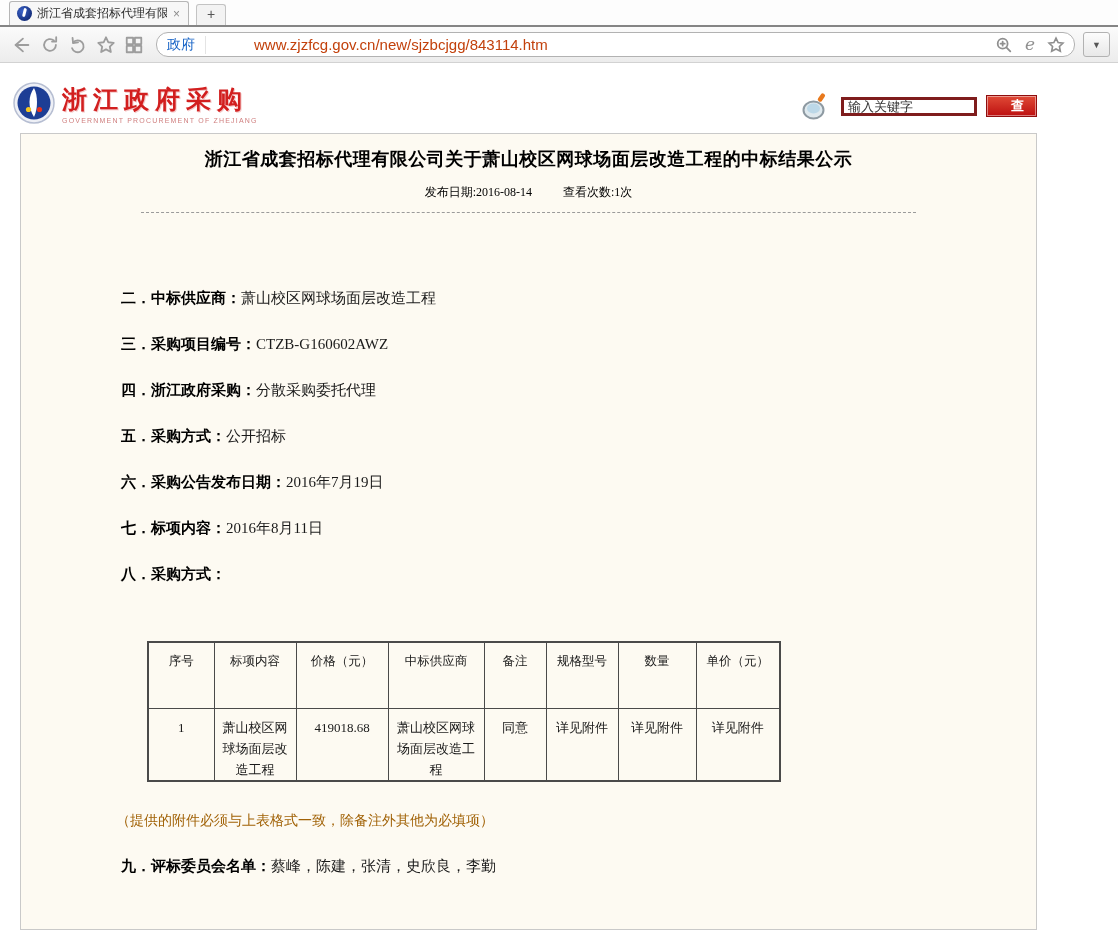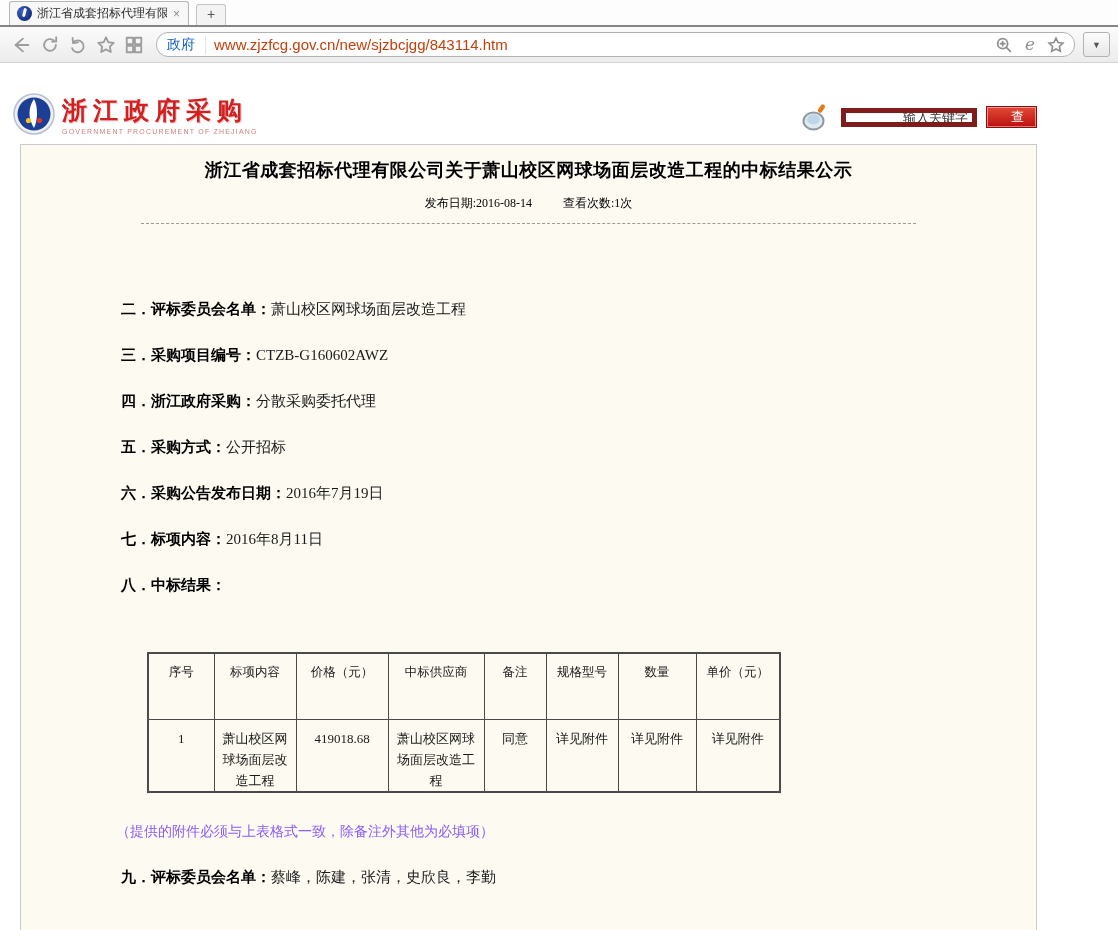--- a/index.html
+++ b/index.html
@@ -25,48 +25,48 @@
 
   .toolbar { height:36px; background:linear-gradient(#fbfbfb,#ececec);
              border-bottom:1px solid #d2d2d2; display:flex; align-items:center;
              padding:0 8px; }
   .tool-btn { width:28px; height:26px; display:flex; align-items:center;
               justify-content:center; flex:none; }
   .tool-btn svg { stroke:#9d9d9d; fill:none; stroke-width:2; stroke-linecap:round;
                   stroke-linejoin:round; }
   .addressbar { flex:1; height:25px; margin:0 8px 0 8px; background:#fff;
                 border:1px solid #b2b2b2; border-radius:12px; display:flex;
-                align-items:center; overflow:hidden; }
+                align-items:center; overflow:hidden;gap:40px; }
   .site-badge { padding:0 10px; font-size:14px; color:#1763c6; border-right:1px solid #e4e4e4;
                 white-space:nowrap; }
   .url-text { flex:1; padding-left:8px; font-size:15px; color:#c2410c; white-space:nowrap; }
   .bar-right { display:flex; align-items:center; gap:6px; padding-right:8px; }
   .bar-icon { width:20px; height:20px; display:flex; align-items:center; justify-content:center; }
   .bar-icon svg { stroke:#8f8f8f; fill:none; stroke-width:2; stroke-linecap:round; }
   .ie-glyph { font-size:17px; color:#8f8f8f; font-family:"DejaVu Serif", serif;
               font-style:italic; line-height:1; }
   .dropdown-btn { width:27px; height:25px; border:1px solid #b2b2b2; border-radius:3px;
                   background:linear-gradient(#fcfcfc,#e8e8e8); display:flex;
                   align-items:center; justify-content:center; font-size:9px; color:#555; }
 
   
-  .siteheader { height:70px; position:relative; background:#fff;margin-top:11px; }
+  .siteheader { height:70px; position:relative; background:#fff; }
   .logo { position:absolute; left:13px; top:19px; display:flex; align-items:center; gap:7px; }
   .logo-text-block { display:flex; flex-direction:column; }
   .logo-title { font-size:25px; font-weight:bold; color:#d21f1f; letter-spacing:6px;
                 font-family:"Liberation Serif", serif; text-shadow:1px 1px 0 #f4c9c9; }
   .logo-subtitle { font-size:7px; color:#d08080; letter-spacing:1.2px; margin-top:1px; }
   .search-group { position:absolute; right:81px; top:28px; display:flex; align-items:center; }
   .search-mag { margin-right:12px; }
-  .keyword-input { width:136px; height:19px; border:5px solid #7f1d1d; font-size:13px;
-                   padding:0 4px; color:#222; background:#fff; border-radius:0;text-align:right; }
+  .keyword-input { width:136px; height:19px; border:3px solid #7f1d1d; font-size:13px;
+                   padding:0 4px; color:#222; background:#fff; border-radius:0; }
   .keyword-input::placeholder { color:#333; opacity:1; }
   .query-btn { margin-left:9px; width:51px; height:22px; background:linear-gradient(#e04a36,#bd1010);
                border:1px solid #8f0d0d; box-shadow:inset 0 0 0 1px rgba(255,255,255,.45);
-               color:#fff; font-size:13px; font-weight:normal; letter-spacing:4px;
+               color:#fff; font-size:13px; font-weight:bold; letter-spacing:4px;
                padding-left:16px; line-height:20px; text-align:center; }
 
   
   .content { margin-left:20px; width:1017px; height:797px; background:#fdfaf2;
              border:1px solid #c9c9c9; padding-top:13px;
              font-family:"Liberation Serif", serif; }
   .article-title { text-align:center; font-size:18px; font-weight:bold; color:#000;
                    letter-spacing:.5px; }
   .article-meta { text-align:center; font-size:12px; color:#000; margin-top:13px; }
   .article-meta span { margin:0 14px; }
@@ -76,21 +76,21 @@
   .item { font-size:15px; line-height:18px; margin-bottom:28px; color:#1a1a1a; }
   .item .lbl { font-weight:bold; color:#000; }
 
   table.result { margin:58px 8px 0 126px; border-collapse:collapse; border:2px solid #4a4a4a;
                  font-size:13px; color:#1a1a1a; table-layout:fixed; }
   table.result th, table.result td { border:1px solid #4a4a4a; vertical-align:top;
                  text-align:center; padding:8px 3px 0; font-weight:normal; line-height:21px; }
   table.result th { height:66px; font-size:12.5px; }
   table.result td { height:67px; }
 
-  .note-line { margin:30px 0 0 95px; font-size:14px; color:#8b5cf6; }
+  .note-line { margin:30px 0 0 95px; font-size:14px; color:#a16207; }
   .committee-line { margin:27px 0 0 100px; font-size:15px; color:#1a1a1a; }
   .committee-line .lbl { font-weight:bold; color:#000; }
 </style>
 </head>
 <body>
 
 <div class="tabbar">
   <div class="tab">
     <span class="favicon"></span>
     <span class="tab-title">浙江省成套招标代理有限公</span>
@@ -186,39 +186,39 @@
 <div class="content">
   <div class="article-title">浙江省成套招标代理有限公司关于萧山校区网球场面层改造工程的中标结果公示</div>
   <div class="article-meta">
     <span>发布日期:2016-08-14</span>
     <span>查看次数:1次</span>
   </div>
   <div class="dashed-sep"></div>
 
   <div class="item-list">
     <div class="item">
-      <span class="lbl">二．评标委员会名单：</span><span>萧山校区网球场面层改造工程</span>
+      <span class="lbl">二．中标供应商：</span><span>萧山校区网球场面层改造工程</span>
     </div>
     <div class="item">
       <span class="lbl">三．采购项目编号：</span><span>CTZB-G160602AWZ</span>
     </div>
     <div class="item">
       <span class="lbl">四．浙江政府采购：</span><span>分散采购委托代理</span>
     </div>
     <div class="item">
       <span class="lbl">五．采购方式：</span><span>公开招标</span>
     </div>
     <div class="item">
       <span class="lbl">六．采购公告发布日期：</span><span>2016年7月19日</span>
     </div>
     <div class="item">
       <span class="lbl">七．标项内容：</span><span>2016年8月11日</span>
     </div>
     <div class="item">
-      <span class="lbl">八．中标结果：</span><span></span>
+      <span class="lbl">八．采购方式：</span><span></span>
     </div>
   </div>
 
   <table class="result">
     <colgroup>
       <col style="width:66px">
         <col style="width:82px">
         <col style="width:92px">
         <col style="width:96px">
       <col style="width:62px">

